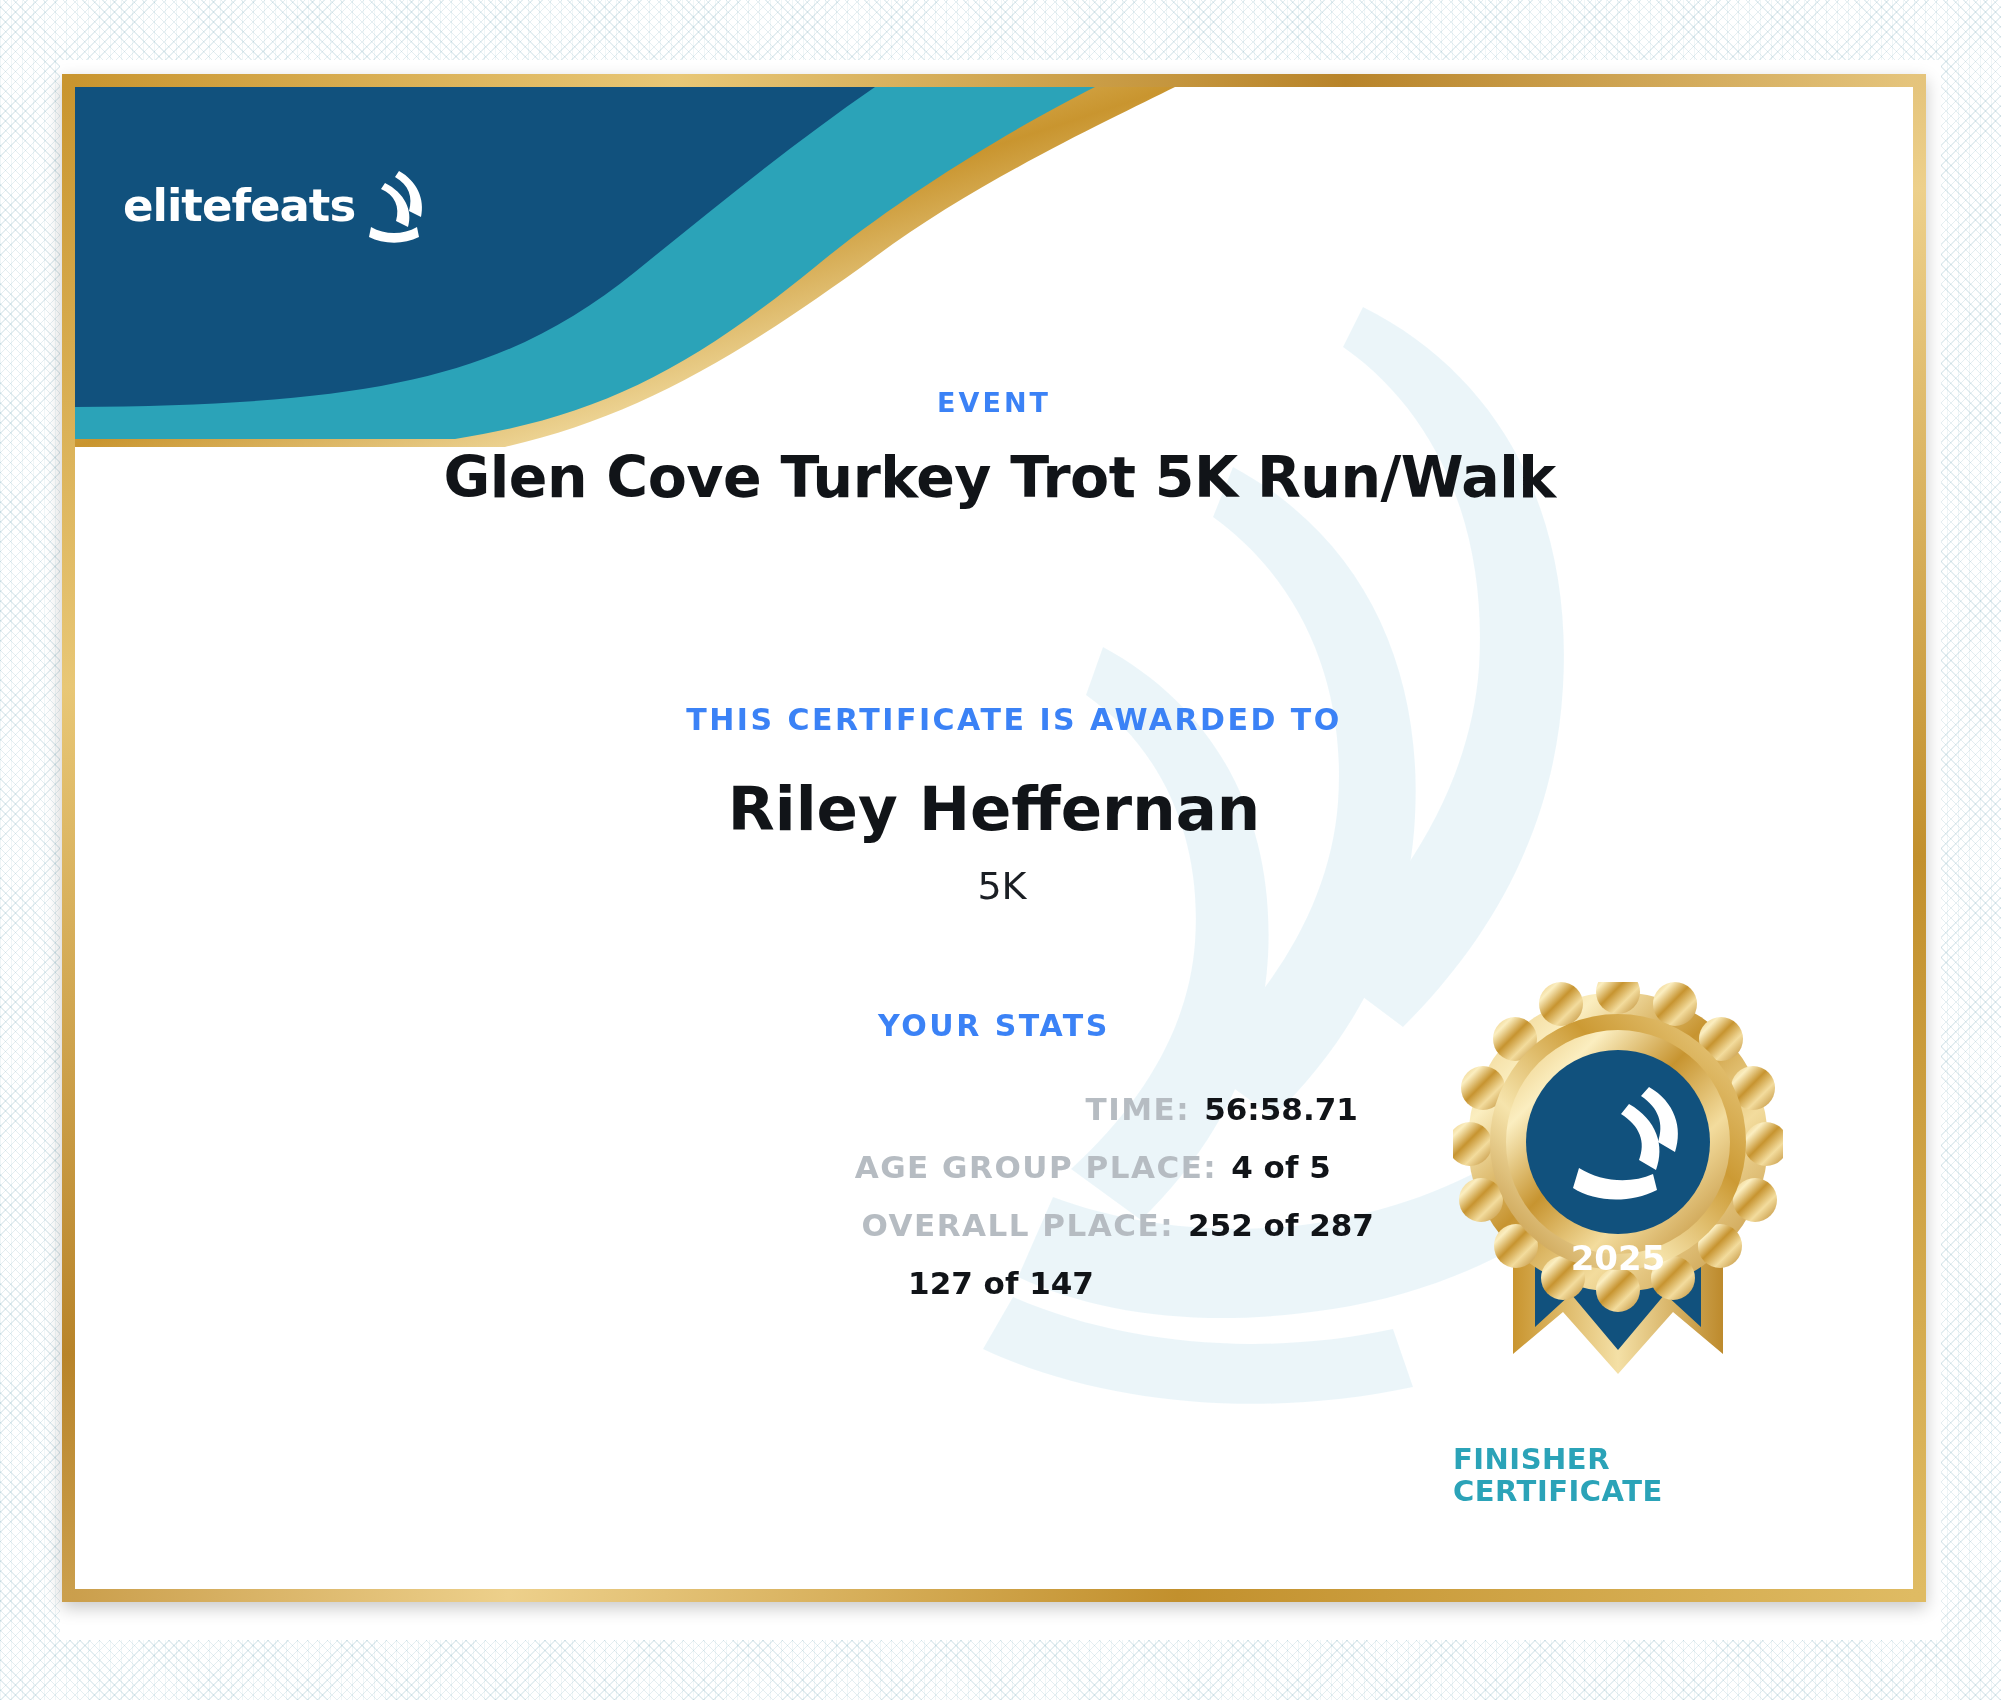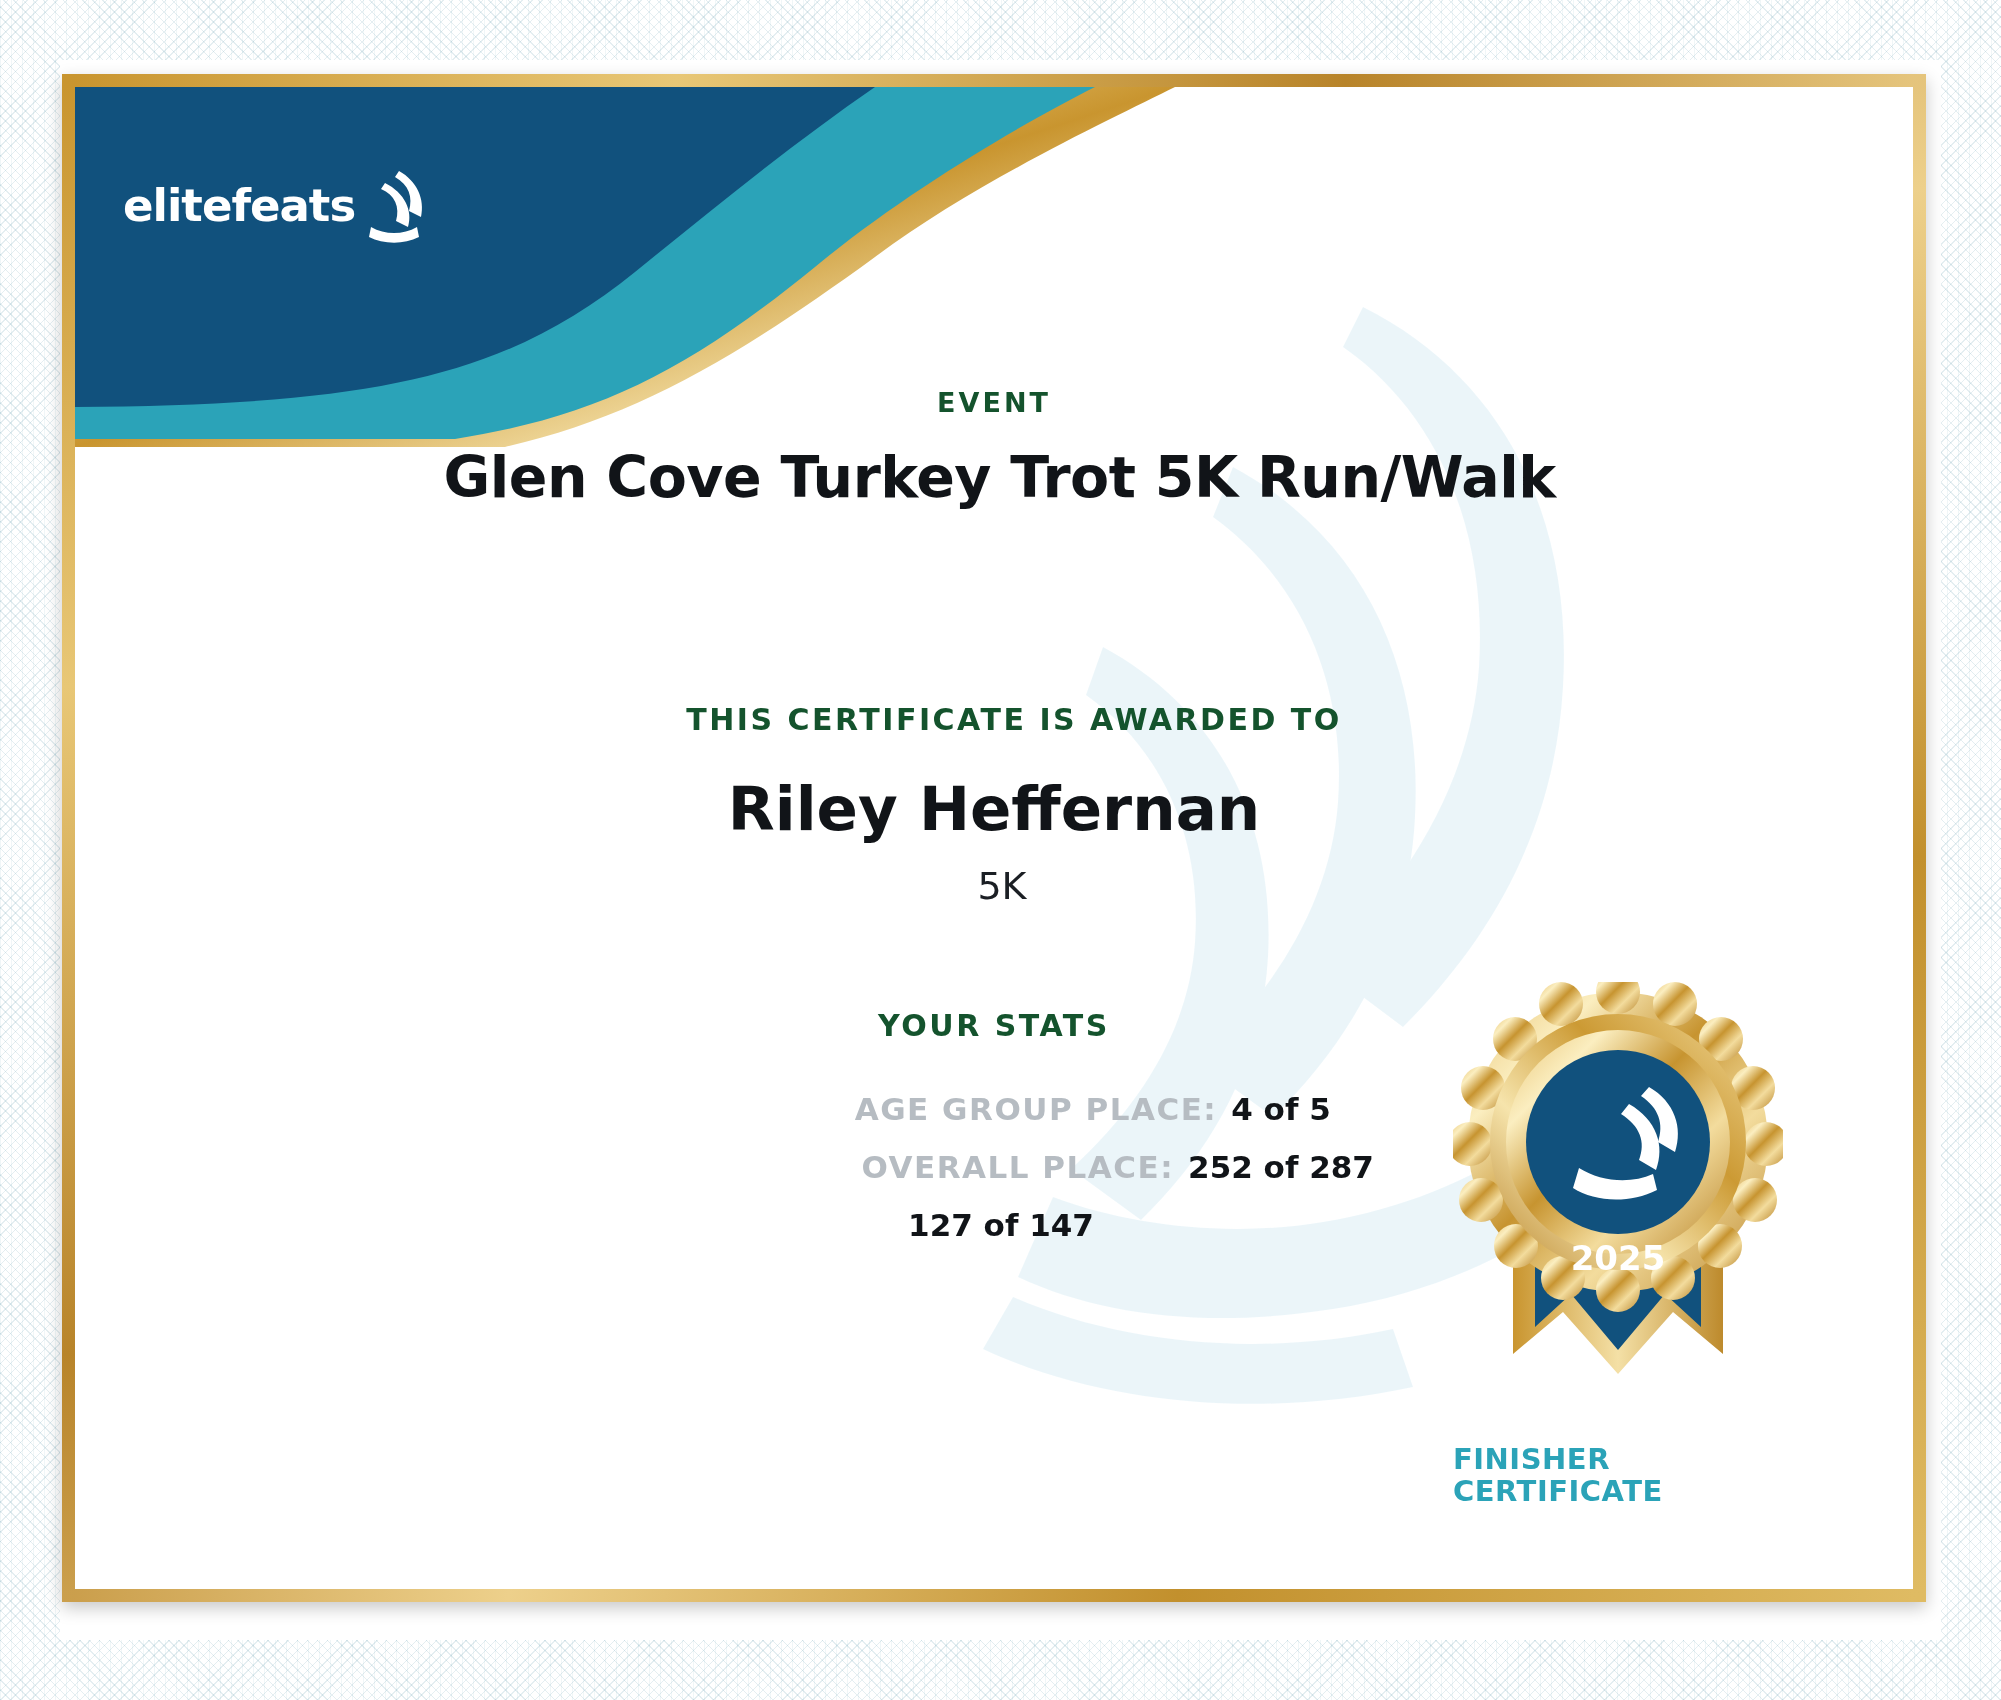--- a/index.html
+++ b/index.html
@@ -97,21 +97,21 @@
   
   .content {
     position: absolute;
     left: 0;
     top: 300px;
     width: 1838px;
     text-align: center;
   }
 
   .label {
-    color: #14532d;
+    color: #3b82f6;
     font-size: 27px;
     letter-spacing: 3px;
     font-weight: bold;
     font-family: "DejaVu Sans", sans-serif;
     text-align: center;
   }
   .event-label { margin-top: 0; }
   .event-name {
     margin-top: 26px;
     color: #111418;
@@ -246,20 +246,24 @@
       <div class="label event-label">EVENT</div>
       <div class="event-name">Glen Cove Turkey Trot 5K Run/Walk</div>
 
       <div class="label awarded-label">THIS CERTIFICATE IS AWARDED TO</div>
       <div class="recipient">Riley Heffernan</div>
       <div class="division">5K</div>
 
       <div class="label stats-label">YOUR STATS</div>
 
       <div class="stats">
+        <div class="stat-row">
+          <div class="stat-key">TIME:</div>
+          <div class="stat-val">56:58.71</div>
+        </div>
         <div class="stat-row">
           <div class="stat-key">AGE GROUP PLACE:</div>
           <div class="stat-val">4 of 5</div>
         </div>
         <div class="stat-row">
           <div class="stat-key">OVERALL PLACE:</div>
           <div class="stat-val">252 of 287</div>
         </div>
         <div class="stat-row">
           <div class="stat-val">127 of 147</div>

